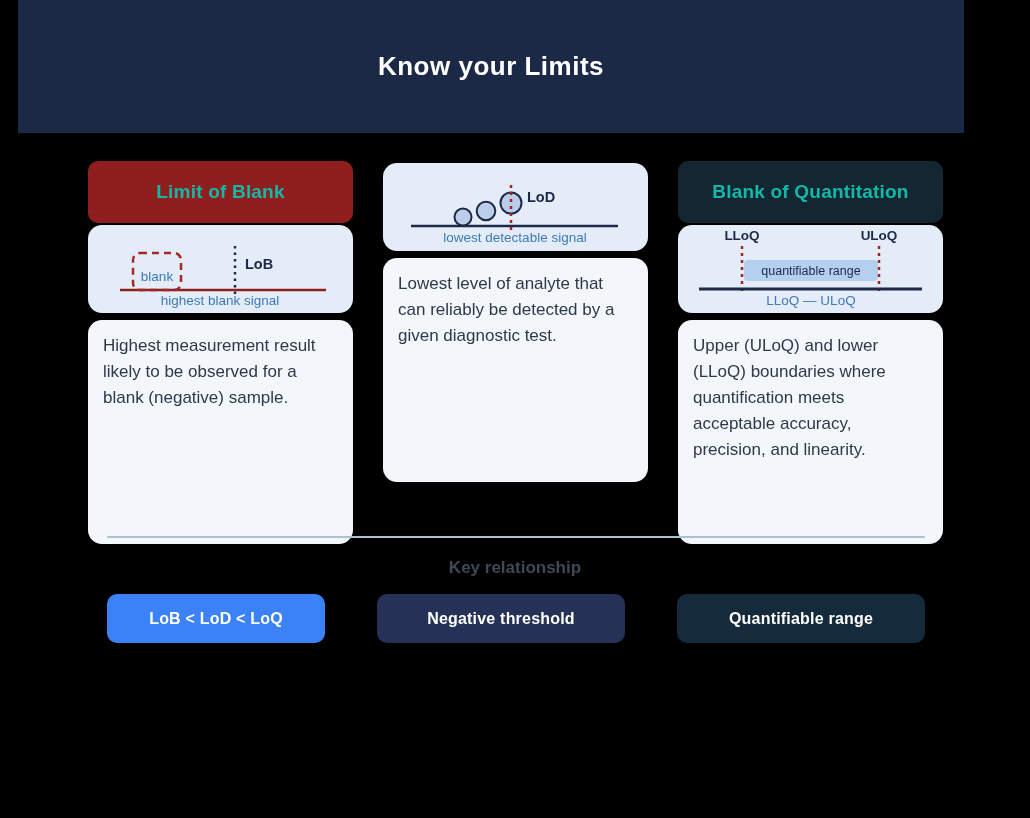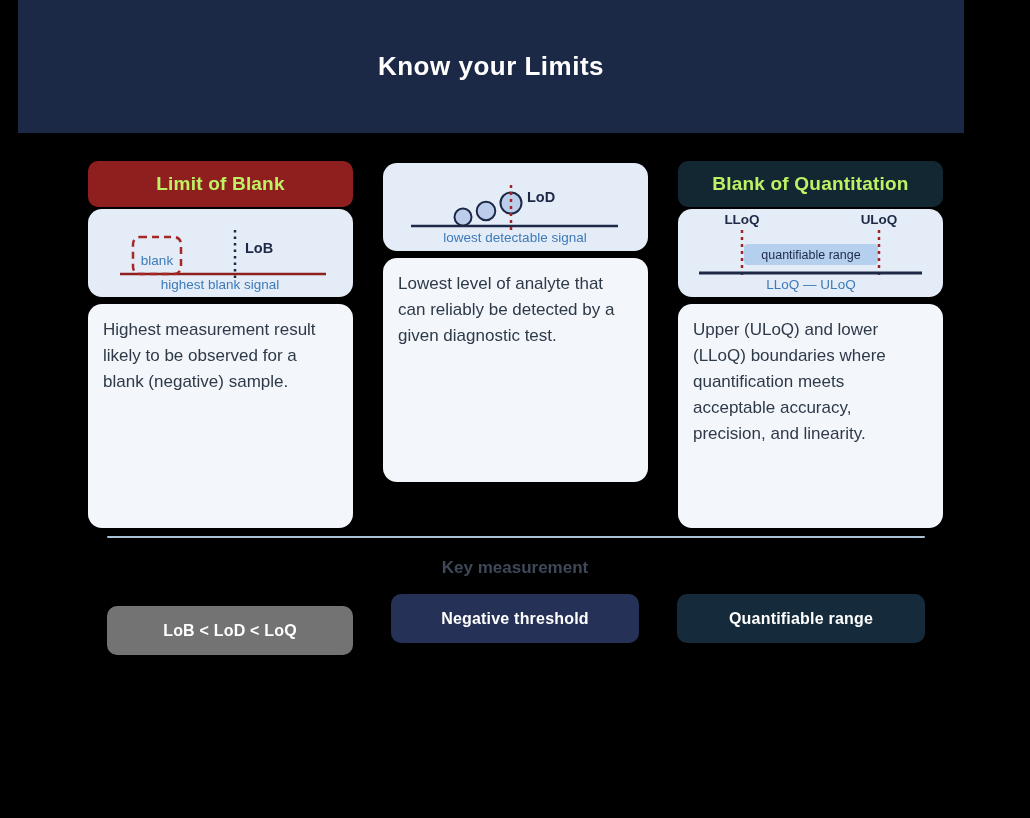--- a/index.html
+++ b/index.html
@@ -12,22 +12,22 @@
     display:flex;align-items:center;justify-content:center;
   }
   .banner h1{
     margin:0;color:#fff;font-size:26px;font-weight:bold;letter-spacing:.5px;
   }
   .columns{
     position:absolute;left:88px;top:161px;width:855px;display:flex;gap:30px;
   }
   .column{width:265px;display:flex;flex-direction:column;}
   .card-header{
-    height:46px;border-radius:10px;display:flex;align-items:center;justify-content:center;
-    color:#bef264;font-size:19px;font-weight:bold;letter-spacing:.2px;
+    height:62px;border-radius:10px;display:flex;align-items:center;justify-content:center;
+    color:#14b8a6;font-size:19px;font-weight:bold;letter-spacing:.2px;
   }
   .hdr-blank{background:#8f1e1e;}
   .hdr-detection{background:#1d2947;}
   .hdr-quantitation{background:#132733;}
   .card-diagram{
     margin-top:2px;height:88px;border-radius:14px;background:#e4ecf7;overflow:hidden;
   }
   .card-diagram svg{display:block;}
   .card-desc{
     margin-top:7px;height:224px;border-radius:14px;background:#f3f6fb;box-sizing:border-box;
@@ -40,21 +40,21 @@
     position:absolute;left:0;top:558px;width:1030px;text-align:center;
     color:#3e4858;font-size:17px;font-weight:bold;
   }
   .pills{
     position:absolute;left:107px;top:594px;width:818px;display:flex;justify-content:space-between;
   }
   .pill{
     height:49px;border-radius:10px;display:flex;align-items:center;justify-content:center;
     color:#fff;font-size:16px;font-weight:bold;letter-spacing:.2px;
   }
-  .pill-1{width:246px;background:#737373;margin-top:12px;}
+  .pill-1{width:218px;background:#3b82f6;}
   .pill-2{width:248px;background:#253156;}
   .pill-3{width:248px;background:#152a3a;}
   
   .axis-blue{fill:#3d7ab8;font-size:13.5px;}
   .navy-bold{fill:#1d2947;font-size:14.5px;font-weight:bold;}
   .navy-bold-sm{fill:#1d2947;font-size:13.5px;font-weight:bold;}
 </style>
 </head>
 <body>
 
@@ -120,21 +120,21 @@
       </div>
       <div class="card-desc">
         <span>Upper (ULoQ) and lower (LLoQ) boundaries where quantification meets acceptable accuracy, precision, and linearity.</span>
       </div>
     </section>
 
   </main>
 
   <div class="divider"></div>
 
-  <div class="key-heading">Key measurement</div>
+  <div class="key-heading">Key relationship</div>
 
   <div class="pills">
     <div class="pill pill-1">LoB &lt; LoD &lt; LoQ</div>
     <div class="pill pill-2">Negative threshold</div>
     <div class="pill pill-3">Quantifiable range</div>
   </div>
 
 </div>
 
 </body></html>

